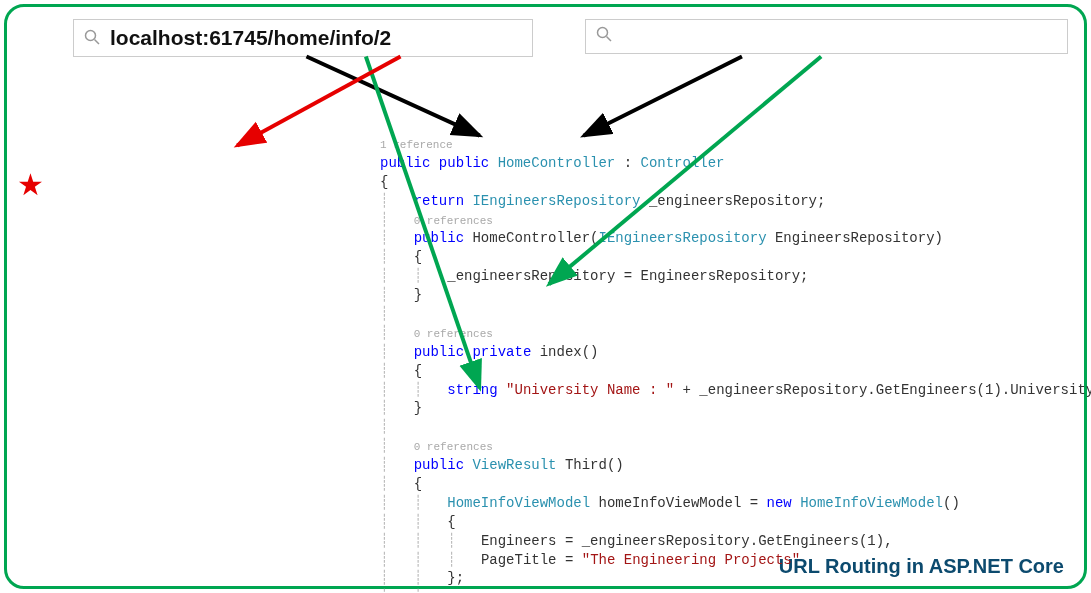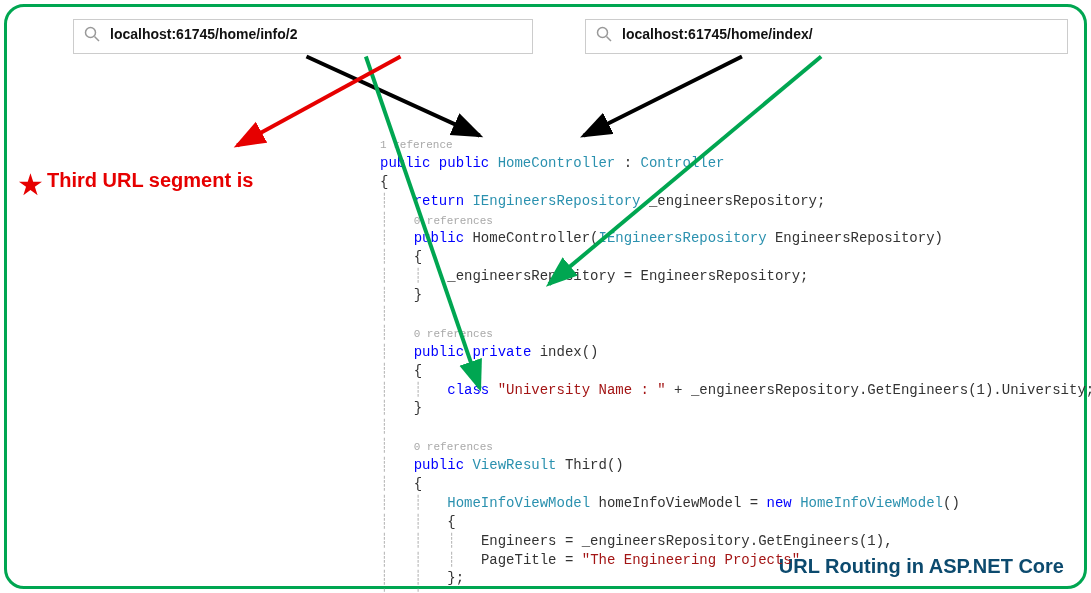--- a/index.html
+++ b/index.html
@@ -19,23 +19,23 @@
     bottom: 4px;
     border: 3px solid #00a651;
     border-radius: 20px;
     background: #fff;
   }
   .url-box {
     position: absolute;
     border: 1px solid #ccc;
     background: #fff;
     display: flex;
-    align-items: flex-start;
+    align-items: flex-end;
     padding: 6px 10px;
-    font-size: 14px;
+    font-size: 21px;
     color: #111;
   }
   .url-box .search-ico {
     color: #999;
     margin-right: 10px;
     font-size: 18px;
   }
   .callout {
     position: absolute;
     color: #e60000;
@@ -89,44 +89,42 @@
     <b>localhost:61745/home/info/2</b>
   </div>
 
   <div class="url-box" style="top:12px; left:578px; width:483px;">
     <span class="search-ico">
       <svg width="16" height="16" viewBox="0 0 16 16">
           <circle cx="6.5" cy="6.5" r="5" fill="none" stroke="#999" stroke-width="1.5"></circle>
           <line x1="10.5" y1="10.5" x2="15" y2="15" stroke="#999" stroke-width="1.5"></line>
         </svg>
     </span>
-    <b>localhost:61745/home/index/</b>
   </div>
 
   <span class="star" style="top:160px; left:10px;">★</span>
   <div class="callout" style="top:160px; left:40px;">
-    <div>Third URL segment is</div>
   </div>
 
   <div class="caption" style="bottom:8px; right:20px;">URL Routing in ASP.NET Core</div>
 
   <div class="code" style="top:128px; left:373px;"><span class="refc">1 reference</span>
 <span class="kw">public</span> <span class="kw">public</span> <span class="type">HomeController</span> : <span class="type">Controller</span>
 {
 <span class="dots">┊   </span><span class="kw">return</span> <span class="type">IEngineersRepository</span> <span>_engineersRepository;</span>
 <span class="dots">┊   </span><span class="refc">0 references</span>
 <span class="dots">┊   </span><span class="kw">public</span> <span>HomeController</span>(<span class="type">IEngineersRepository</span> <span>EngineersRepository)</span>
 <span class="dots">┊   </span>{
 <span class="dots">┊   ┊   </span><span>_engineersRepository = EngineersRepository;</span>
 <span class="dots">┊   </span>}
 <span class="dots">┊</span>
 <span class="dots">┊   </span><span class="refc">0 references</span>
 <span class="dots">┊   </span><span class="kw">public</span> <span class="kw">private</span> <span>index()</span>
 <span class="dots">┊   </span>{
-<span class="dots">┊   ┊   </span><span class="kw">class</span> <span class="str">"University Name : "</span><span> + _engineersRepository.GetEngineers(1).University;</span>
+<span class="dots">┊   ┊   </span><span class="kw">string</span> <span class="str">"University Name : "</span><span> + _engineersRepository.GetEngineers(1).University;</span>
 <span class="dots">┊   </span>}
 <span class="dots">┊</span>
 <span class="dots">┊   </span><span class="refc">0 references</span>
 <span class="dots">┊   </span><span class="kw">public</span> <span class="type">ViewResult</span> <span>Third()</span>
 <span class="dots">┊   </span>{
 <span class="dots">┊   ┊   </span><span class="type">HomeInfoViewModel</span> <span>homeInfoViewModel = </span><span class="kw">new</span> <span class="type">HomeInfoViewModel</span><span>()</span>
 <span class="dots">┊   ┊   </span>{
 <span class="dots">┊   ┊   ┊   </span><span>Engineers = _engineersRepository.GetEngineers(1),</span>
 <span class="dots">┊   ┊   ┊   </span><span>PageTitle = </span><span class="str">"The Engineering Projects"</span>
 <span class="dots">┊   ┊   </span>};

